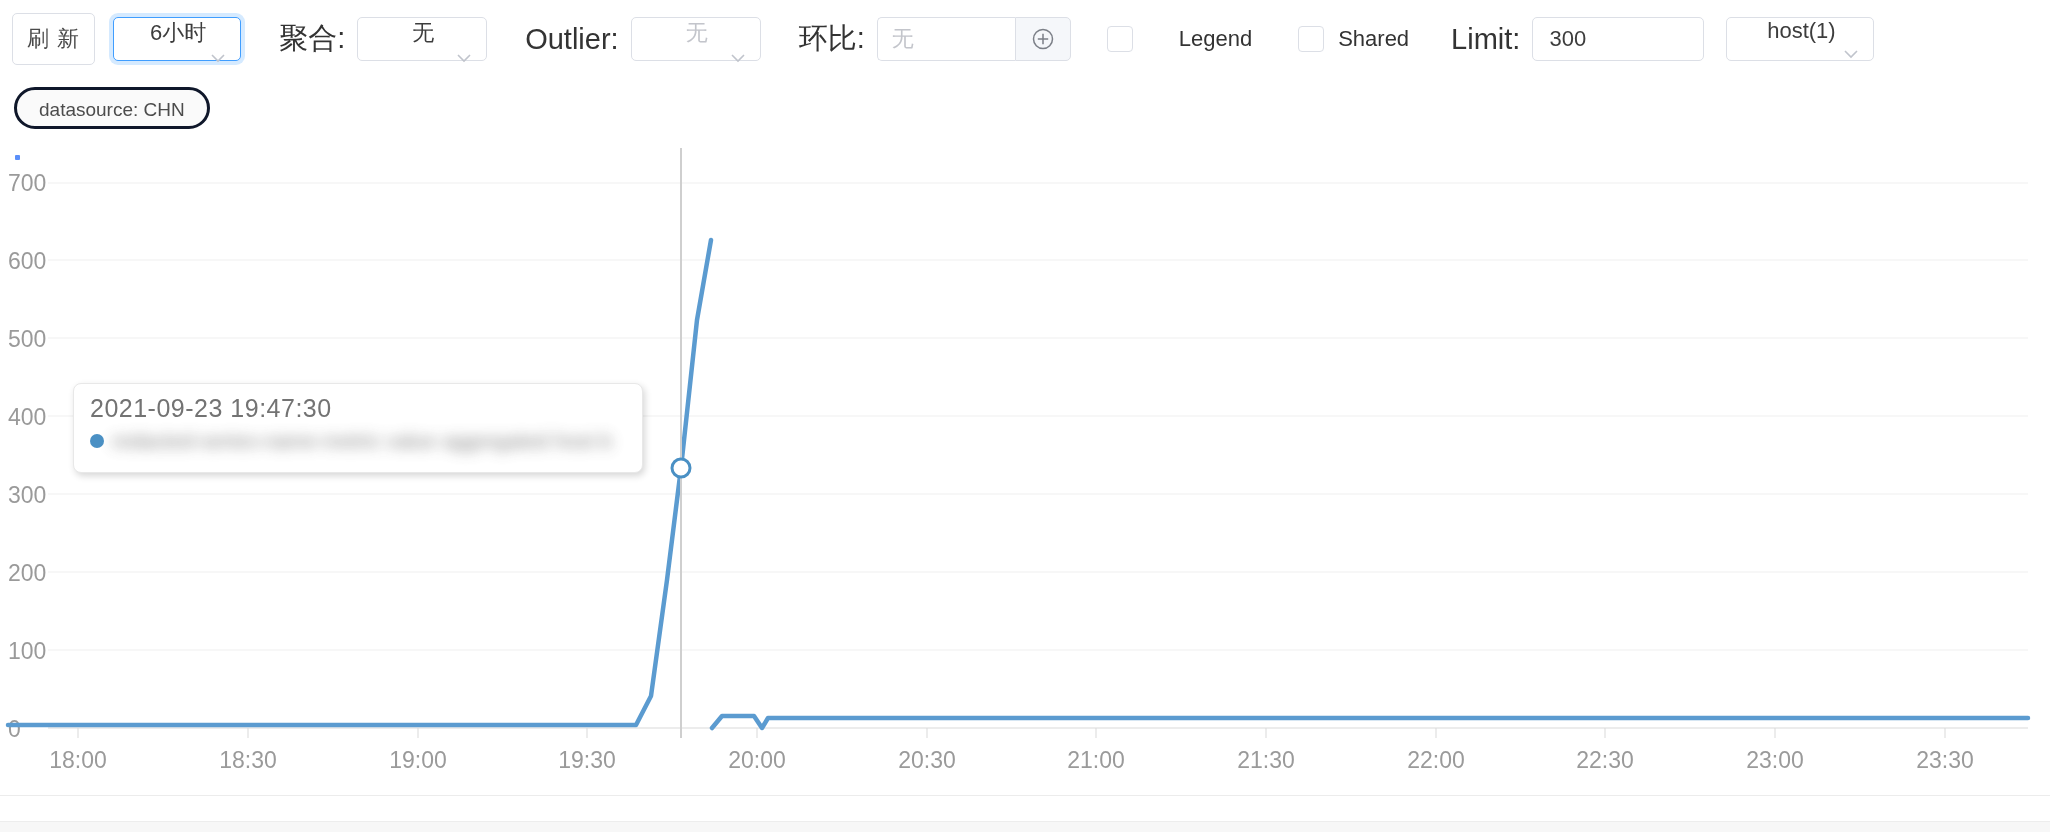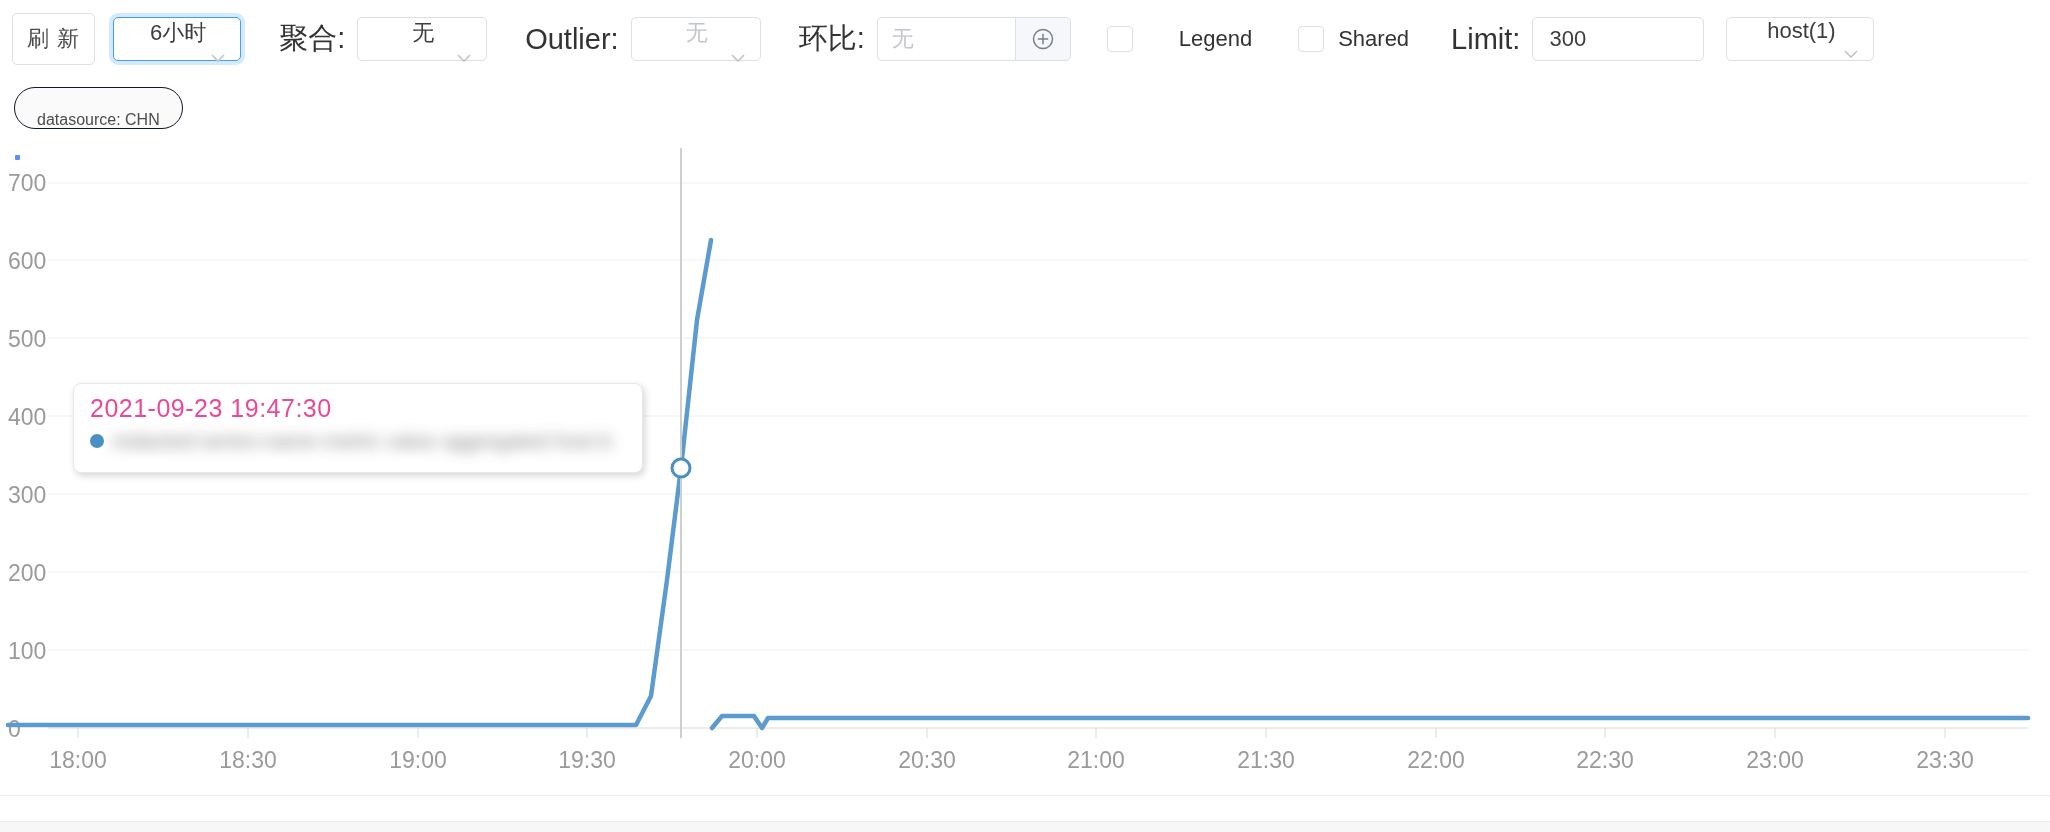--- a/index.html
+++ b/index.html
@@ -165,27 +165,27 @@
   
   .tagrow {
     position: absolute;
     left: 14px; top: 86px;
     height: 44px;
     display: flex;
     align-items: center;
   }
   .tag-pill {
     height: 42px;
-    border: 1px solid #0f172a;
+    border: 3px solid #0f172a;
     border-radius: 21px;
     background: #fafafa;
     color: #4c4c4c;
-    font-size: 16px;
+    font-size: 19px;
     line-height: 40px;
-    padding: 12px 22px;
+    padding: 0 22px;
     box-sizing: border-box;
     white-space: nowrap;
     cursor: pointer;
   }
 
   
   .chart {
     position: absolute;
     left: 0; top: 140px;
     width: 2050px;
@@ -215,21 +215,21 @@
     background: #ffffff;
     border: 1px solid #e8e8e8;
     border-radius: 8px;
     box-shadow: 2px 3px 7px rgba(0,0,0,0.16);
     box-sizing: border-box;
     padding: 10px 16px 0 16px;
     z-index: 40;
   }
   .tt-title {
     font-size: 25px;
-    color: #ec4899;
+    color: #737373;
     letter-spacing: 0.5px;
     white-space: nowrap;
   }
   .tt-row {
     display: flex;
     align-items: center;
     margin-top: 6px;
     position: relative;
   }
   .tt-dot {

